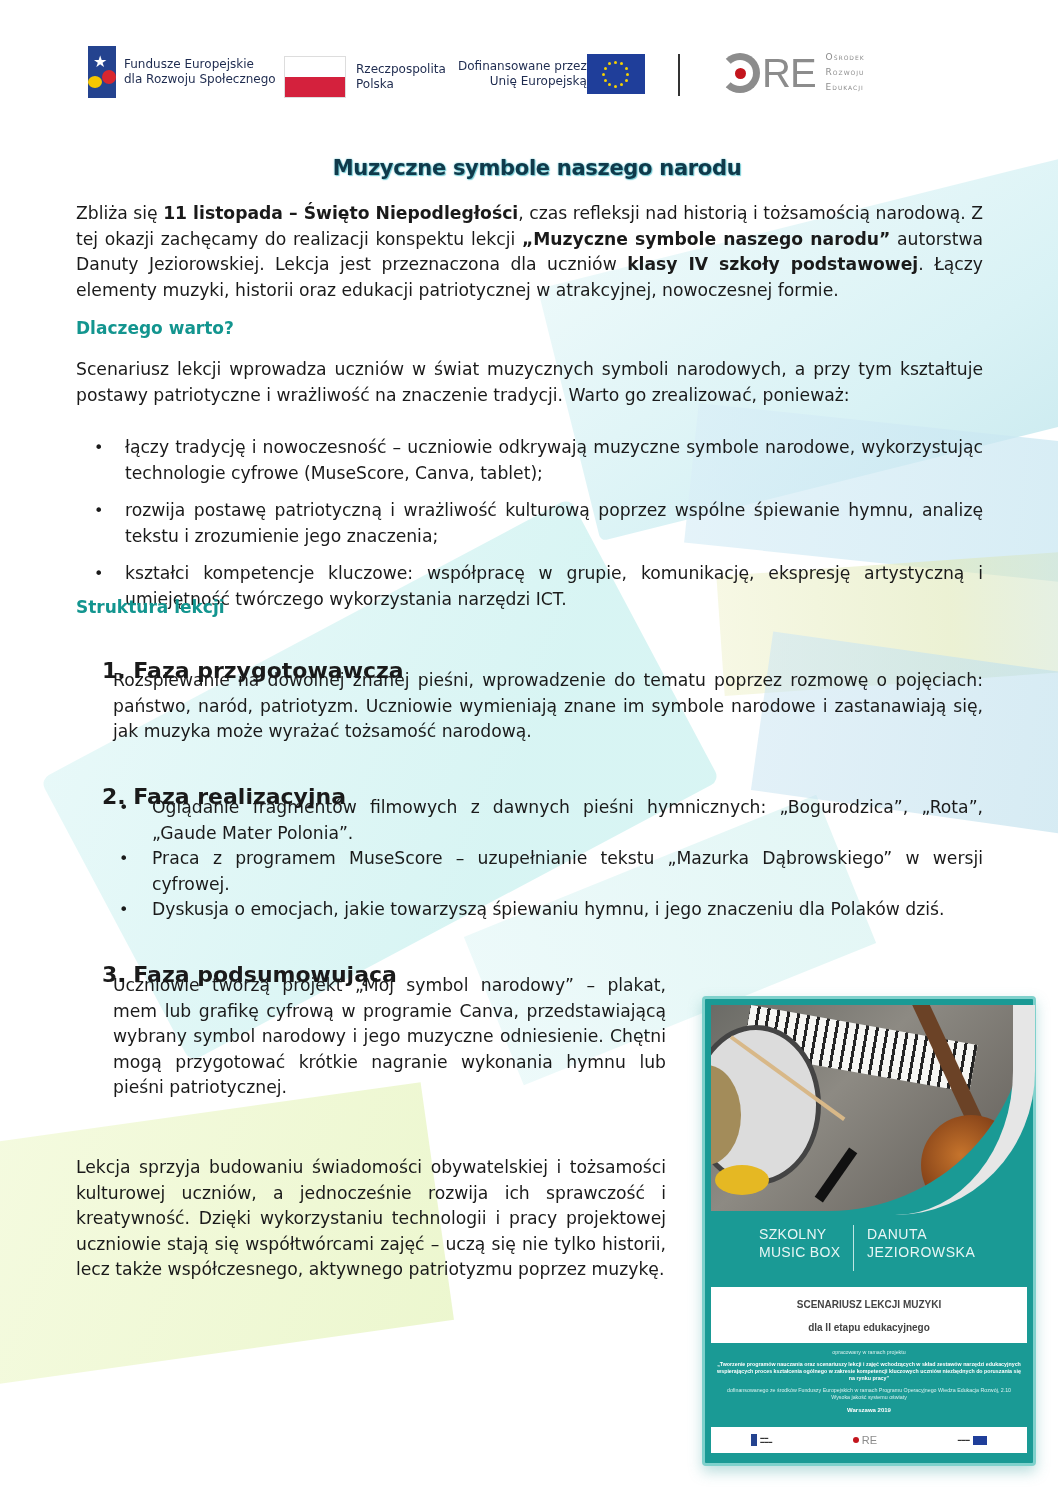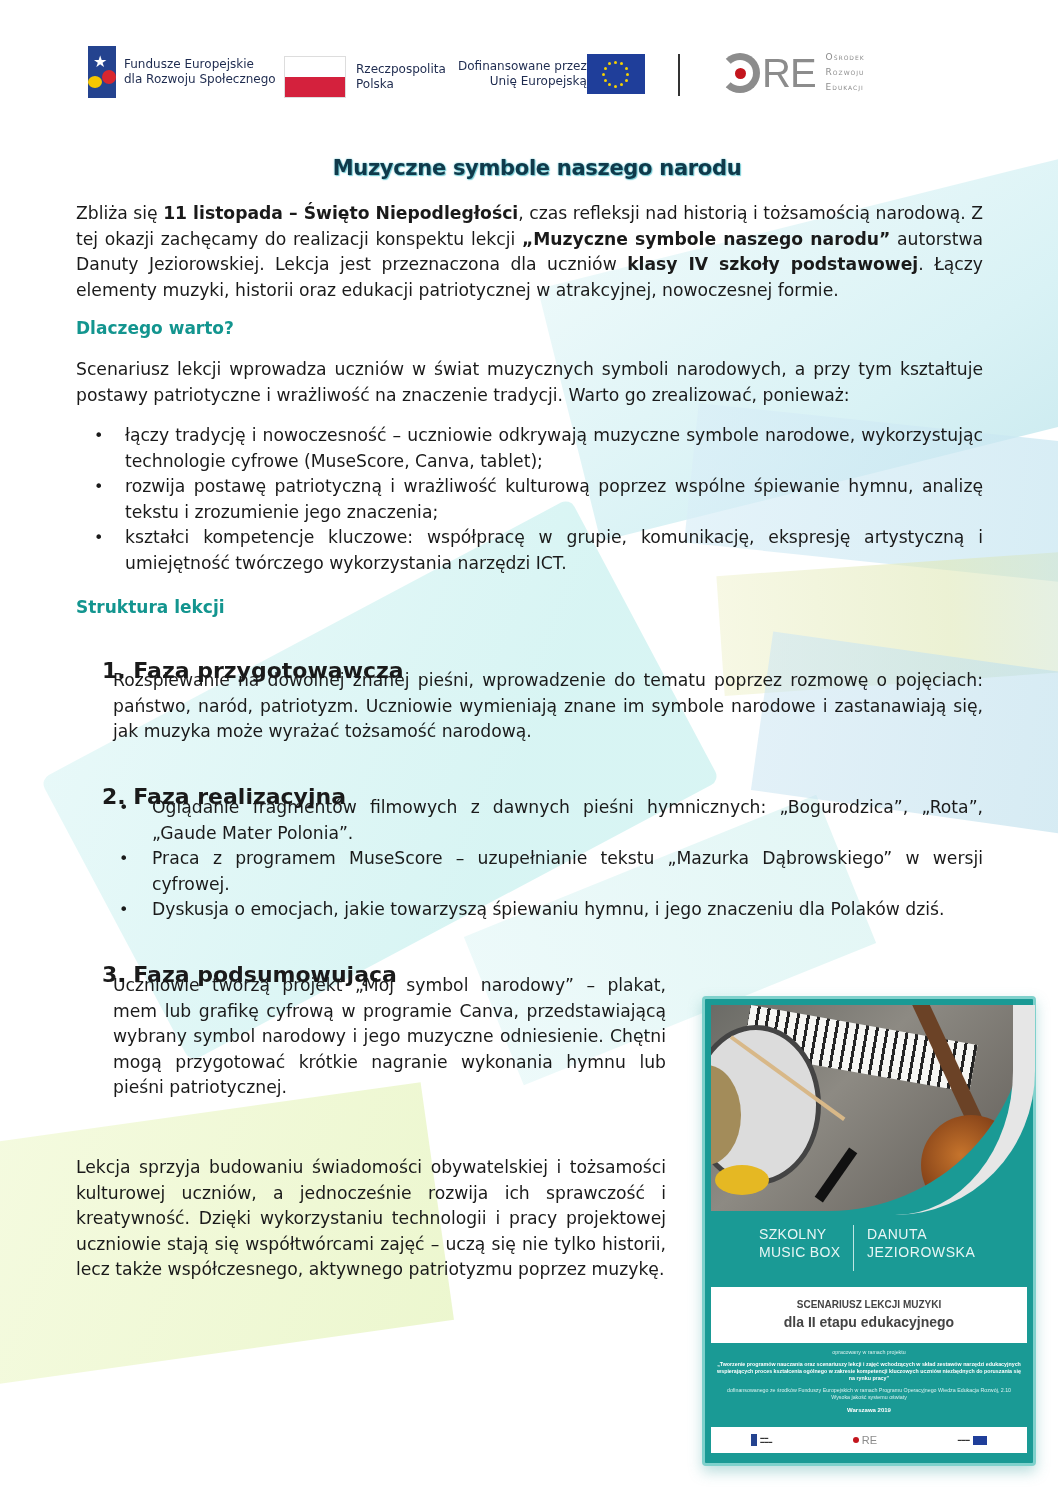--- a/index.html
+++ b/index.html
@@ -44,21 +44,21 @@
   h1.title{position:absolute;top:148px;left:0;width:1058px;text-align:center;margin:8px;
     font-family:"DejaVu Sans",sans-serif;font-size:21px;font-weight:bold;color:#10394a;
     text-shadow:0 0 2px #5fc4cf,1px 1px 1px #7fd0d8;letter-spacing:-.3px;}
 
   .txt{font-size:17.2px;line-height:25.5px;text-align:justify;}
   .p-intro{position:absolute;left:76px;top:201px;width:907px;}
   .h2{position:absolute;left:76px;font-size:17px;font-weight:bold;color:#13958f;margin:0;}
   .h-why{top:318px;}
   .p-why{position:absolute;left:76px;top:357px;width:907px;}
   ul.why{position:absolute;left:76px;top:423px;width:907px;margin:0;padding:0;list-style:none;}
-  ul.why li{position:relative;padding-left:49px;}
+  ul.why li{position:relative;padding-left:49px;margin-top:12px;}
   ul.why li:before,ul.sub li:before{content:"•";position:absolute;left:18px;top:0;font-size:16px;}
   .h-struct{top:597px;}
   .phase-h{position:absolute;left:88px;font-size:22px;font-weight:bold;margin:14px;}
   .ph1{top:644px;}
   .ph1-p{position:absolute;left:113px;top:668px;width:870px;}
   .ph2{top:770px;}
   ul.sub{position:absolute;left:113px;top:795px;width:870px;margin:0;padding:0;list-style:none;}
   ul.sub li{position:relative;padding-left:39px;}
   ul.sub li:before{left:6px;}
   .ph3{top:948px;}
@@ -79,21 +79,21 @@
   .neck{position:absolute;left:230px;top:-10px;width:16px;height:140px;background:#6b4226;transform:rotate(-25deg);}
   .maraca{position:absolute;left:4px;top:160px;width:54px;height:30px;border-radius:50%;background:#e5b823;}
   .mic{position:absolute;left:120px;top:140px;width:10px;height:60px;background:#111;transform:rotate(35deg);}
   .sticks{position:absolute;left:20px;top:30px;width:140px;height:4px;background:#d8b888;transform:rotate(36deg);transform-origin:left;}
   .cover-swoosh{position:absolute;left:190px;top:6px;width:140px;height:210px;border-right:22px solid #e6e6e6;border-bottom-right-radius:200px 206px;border-top-right-radius:0;box-sizing:border-box;}
   .cv-series{position:absolute;left:54px;top:226px;width:100px;text-align:left;color:#e8f6f5;font-family:"Liberation Sans",sans-serif;font-size:14px;line-height:18px;letter-spacing:.3px;}
   .cv-vsep{position:absolute;left:148px;top:226px;width:1px;height:46px;background:#bfe6e3;}
   .cv-author{position:absolute;left:162px;top:226px;color:#e8f6f5;font-family:"Liberation Sans",sans-serif;font-size:14px;line-height:18px;letter-spacing:.6px;}
   .cv-white{position:absolute;left:6px;top:288px;width:316px;height:56px;background:#fff;text-align:center;}
   .cv-w1{font-family:"Liberation Sans",sans-serif;font-weight:bold;font-size:10px;color:#444;margin-top:12px;}
-  .cv-w2{font-family:"Liberation Sans",sans-serif;font-weight:bold;font-size:14px;color:#444;margin-top:4px;}
+  .cv-w2{font-family:"Liberation Sans",sans-serif;font-weight:bold;font-size:10px;color:#444;margin-top:12px;}
   .cv-small{position:absolute;left:12px;width:304px;text-align:center;color:#d8f1ef;font-family:"Liberation Sans",sans-serif;font-size:5.3px;line-height:7px;}
   .cv-s1{top:350px;}
   .cv-s2{top:362px;font-weight:bold;color:#fff;}
   .cv-s3{top:388px;}
   .cv-s4{top:408px;font-weight:bold;color:#fff;font-size:6px;}
   .cv-foot{position:absolute;left:6px;top:428px;width:316px;height:26px;background:#fff;display:flex;align-items:center;justify-content:space-around;}
   .mini{display:flex;align-items:center;gap:3px;}
   .mini .m-fe{width:6px;height:12px;background:#24438f;}
   .mini .m-txt{font-size:4px;color:#333;font-family:"Liberation Sans",sans-serif;line-height:4px;}
   .mini .m-ore{font-size:11px;color:#8c8c8c;font-family:"Liberation Sans",sans-serif;}

